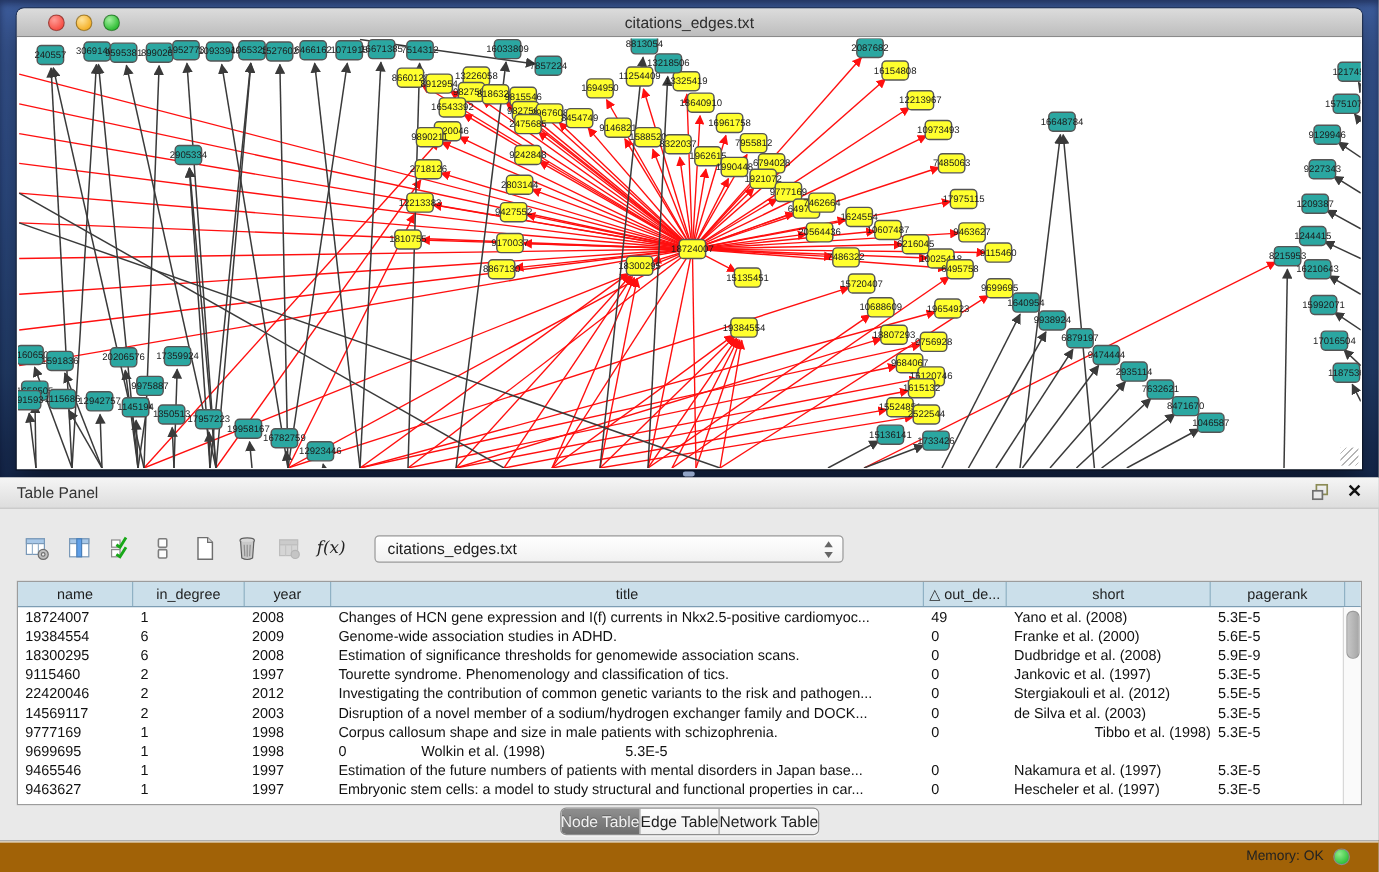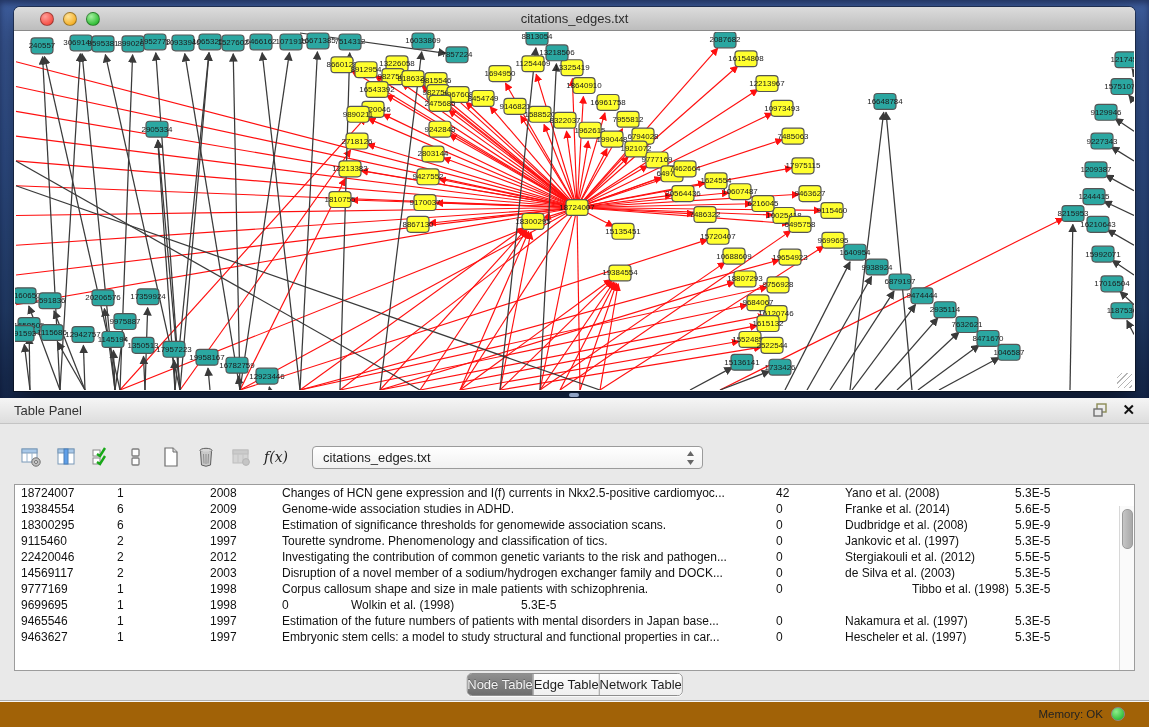--- a/index.html
+++ b/index.html
@@ -568,37 +568,46 @@
         <span class="spin">
           <svg width="9" height="16" viewBox="0 0 9 16">
             <path d="M4.5 1 L8 6 L1 6 z" fill="#666"></path>
             <path d="M4.5 15 L8 10 L1 10 z" fill="#666"></path>
           </svg>
         </span>
       </div>
     </div>
 
     <div class="table-wrap">
+      <div class="thead" id="thead">
+          <div class="th" style="width: 96px;">name</div>
+          <div class="th" style="width: 93px;">in_degree</div>
+          <div class="th" style="width: 72px;">year</div>
+          <div class="th" style="width: 494px;">title</div>
+          <div class="th" style="width: 69px;">△ out_de...</div>
+          <div class="th" style="width: 170px;">short</div>
+          <div class="th" style="width: 112px;">pagerank</div>
+        </div>
       <div id="tbody">
           <div class="tr">
             <div class="td" style="width: 96px;">18724007</div>
             <div class="td" style="width: 93px;">1</div>
             <div class="td" style="width: 72px;">2008</div>
             <div class="td" style="width: 494px;">Changes of HCN gene expression and I(f) currents in Nkx2.5-positive cardiomyoc...</div>
-            <div class="td" style="width: 69px;">42</div>
+            <div class="td" style="width: 69px;">49</div>
             <div class="td" style="width: 170px;">Yano et al. (2008)</div>
             <div class="td" style="width: 112px;">5.3E-5</div>
           </div>
           <div class="tr">
             <div class="td" style="width: 96px;">19384554</div>
             <div class="td" style="width: 93px;">6</div>
             <div class="td" style="width: 72px;">2009</div>
             <div class="td" style="width: 494px;">Genome-wide association studies in ADHD.</div>
             <div class="td" style="width: 69px;">0</div>
-            <div class="td" style="width: 170px;">Franke et al. (2014)</div>
+            <div class="td" style="width: 170px;">Franke et al. (2000)</div>
             <div class="td" style="width: 112px;">5.6E-5</div>
           </div>
           <div class="tr">
             <div class="td" style="width: 96px;">18300295</div>
             <div class="td" style="width: 93px;">6</div>
             <div class="td" style="width: 72px;">2008</div>
             <div class="td" style="width: 494px;">Estimation of significance thresholds for genomewide association scans.</div>
             <div class="td" style="width: 69px;">0</div>
             <div class="td" style="width: 170px;">Dudbridge et al. (2008)</div>
             <div class="td" style="width: 112px;">5.9E-9</div>

